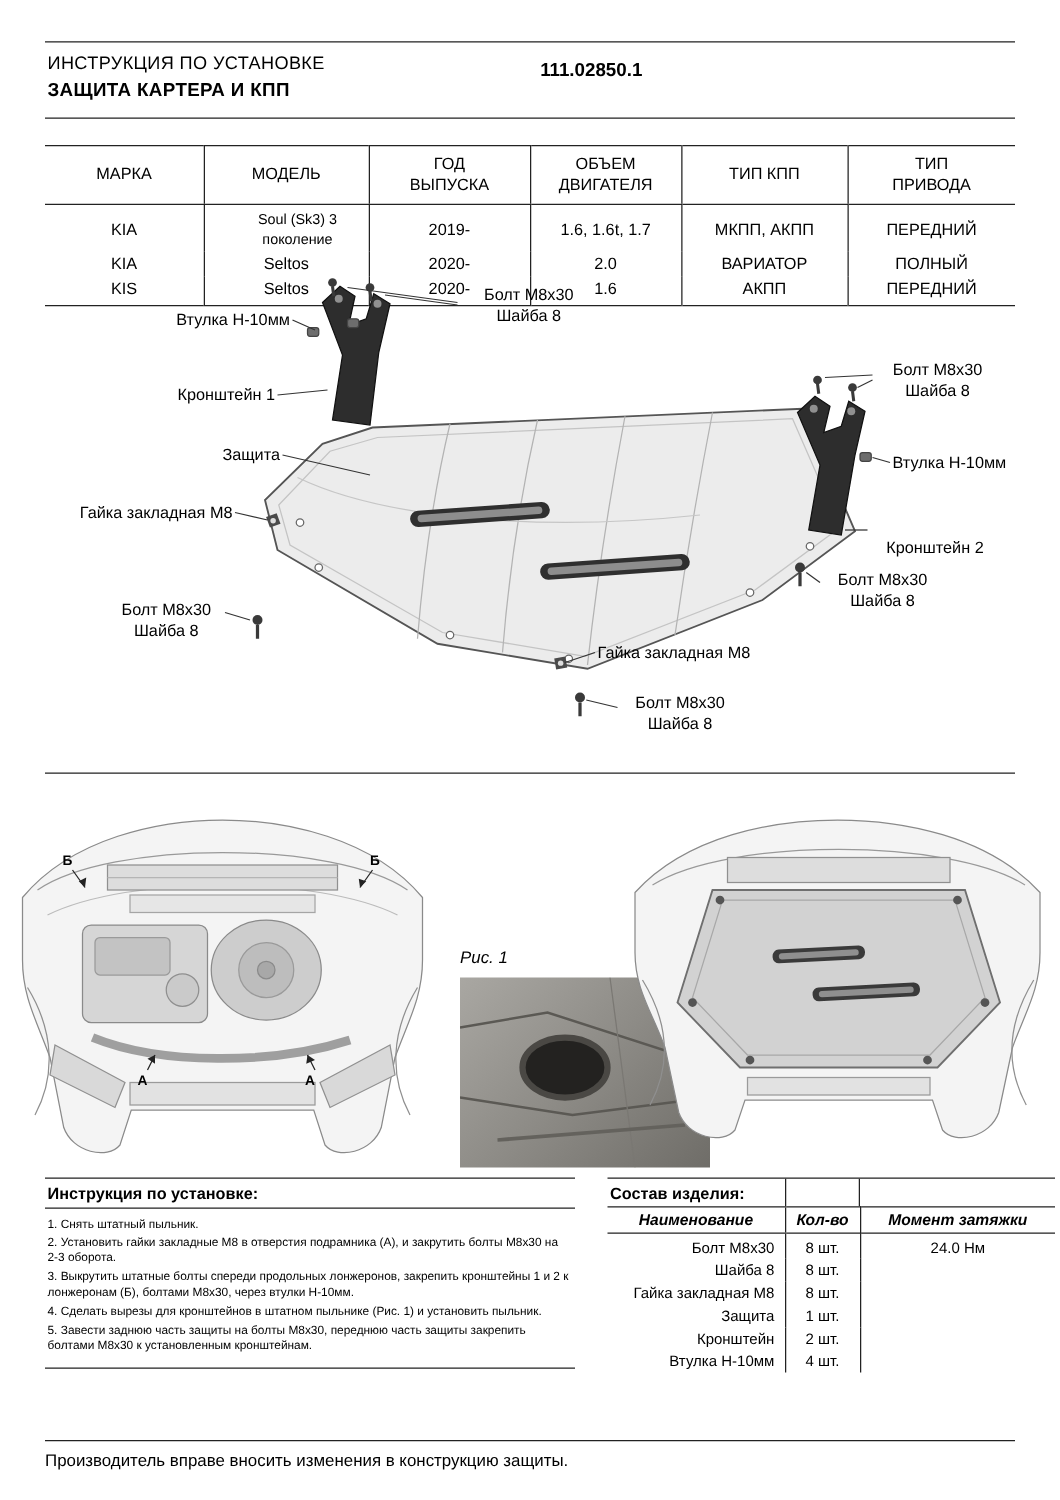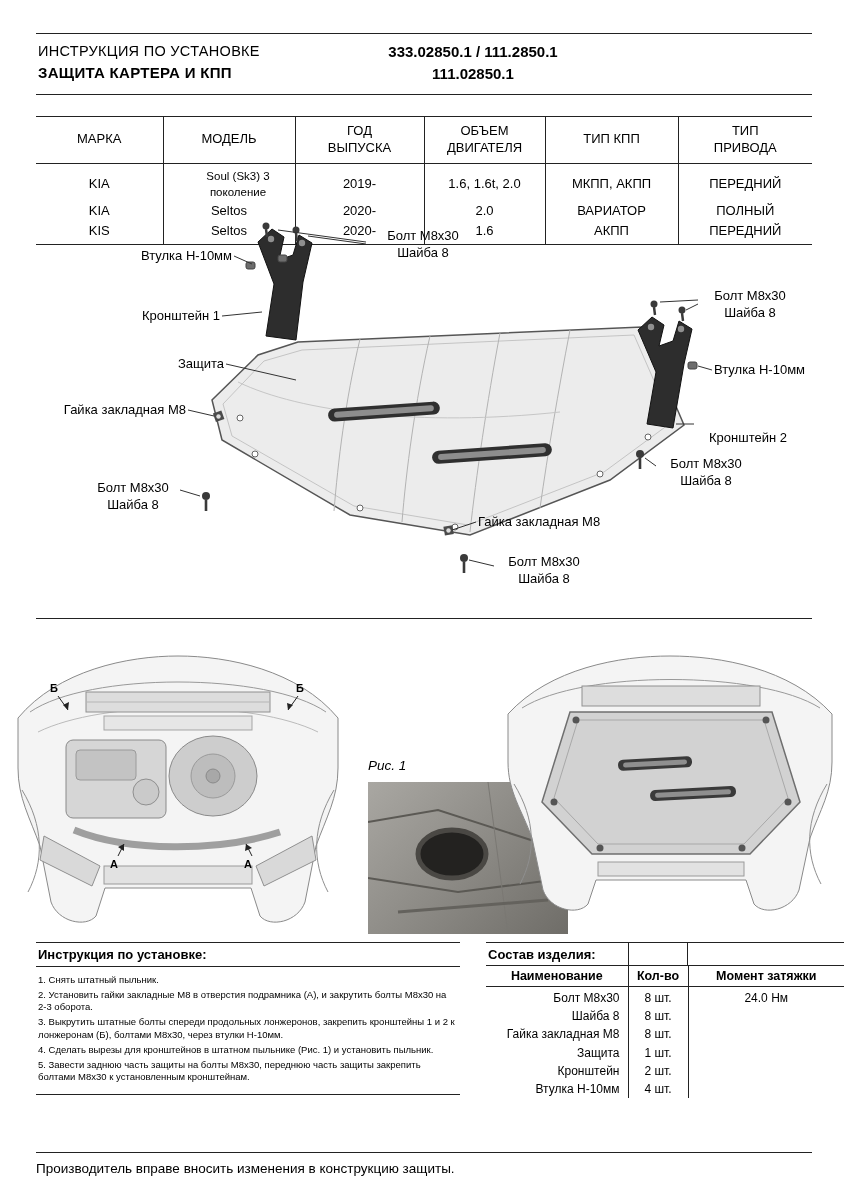--- a/index.html
+++ b/index.html
@@ -77,21 +77,21 @@
   .instr-steps .step { margin-bottom:3px; }
 
   
   .parts { position:absolute; left:486px; top:942px; width:358px; }
   .parts-titlebar { display:grid; grid-template-columns:142px 60px 156px; border-top:1.5px solid #222; }
   .pt-title { font-size:13px; font-weight:bold; padding:4px 0 3px 2px; }
   .pt-spacer-qty { border-left:1px solid #222; border-right:1px solid #222; }
   table.partsT { width:358px; border-collapse:collapse; table-layout:fixed; }
   table.partsT th {
     font-size:12.5px; font-weight:bold; padding:3px 2px; 
-    border-top:1.2px solid #222; border-bottom:1.2px solid #222;
+    border-top:1.2px solid #222; border-bottom:1.2px solid #222;font-style:italic;
   }
   table.partsT td { font-size:12px; line-height:1.35; padding:1px 2px; }
   table.partsT th:nth-child(2), table.partsT td:nth-child(2) { border-left:1px solid #222; border-right:1px solid #222; }
   table.partsT td:first-child { text-align:right; padding-right:8px; }
   table.partsT td:nth-child(2), table.partsT td:nth-child(3) { text-align:center; }
   table.partsT tbody tr:first-child td { padding-top:3px; }
 
   
   .footer { position:absolute; left:36px; top:1152px; width:776px; border-top:1.5px solid #222; padding-top:8px; font-size:13.5px; }
   .footer .line2 { margin-top:7px; }
@@ -102,21 +102,20 @@
 <body>
 
 <div class="page">
 
   <div class="header">
     <div class="header-titles">
       <div class="ht1">ИНСТРУКЦИЯ ПО УСТАНОВКЕ</div>
       <div class="ht2">ЗАЩИТА КАРТЕРА И КПП</div>
     </div>
     <div class="header-partnums">
-      <div class="hp1">333.02850.1 / 111.2850.1</div>
       <div class="hp2">111.02850.1</div>
     </div>
   </div>
 
   <table class="spec">
     <colgroup>
         <col style="width:127px">
         <col style="width:132px">
         <col style="width:129px">
         <col style="width:121px">
@@ -134,21 +133,21 @@
         <th>ТИП КПП</th>
         <th>ТИП
 ПРИВОДА</th>
       </tr>
     </thead>
     <tbody>
       <tr>
         <td>KIA</td>
         <td>Soul (Sk3) 3 поколение</td>
         <td>2019-</td>
-        <td>1.6, 1.6t, 2.0</td>
+        <td>1.6, 1.6t, 1.7</td>
         <td>МКПП, АКПП</td>
         <td>ПЕРЕДНИЙ</td>
       </tr>
       <tr>
         <td>KIA</td>
         <td>Seltos</td>
         <td>2020-</td>
         <td>2.0</td>
         <td>ВАРИАТОР</td>
         <td>ПОЛНЫЙ</td>

